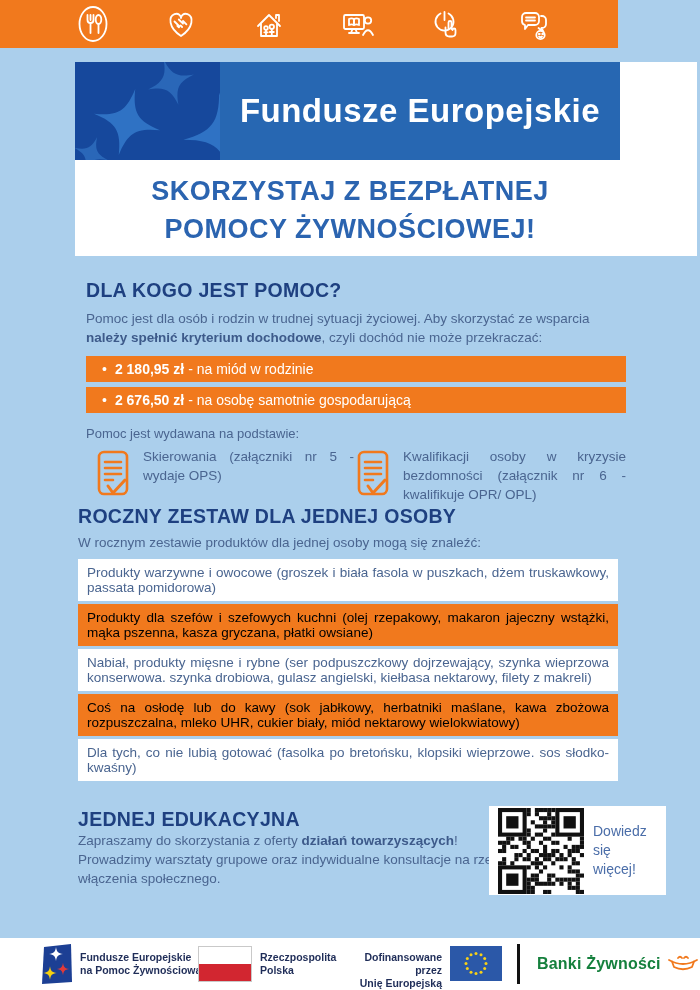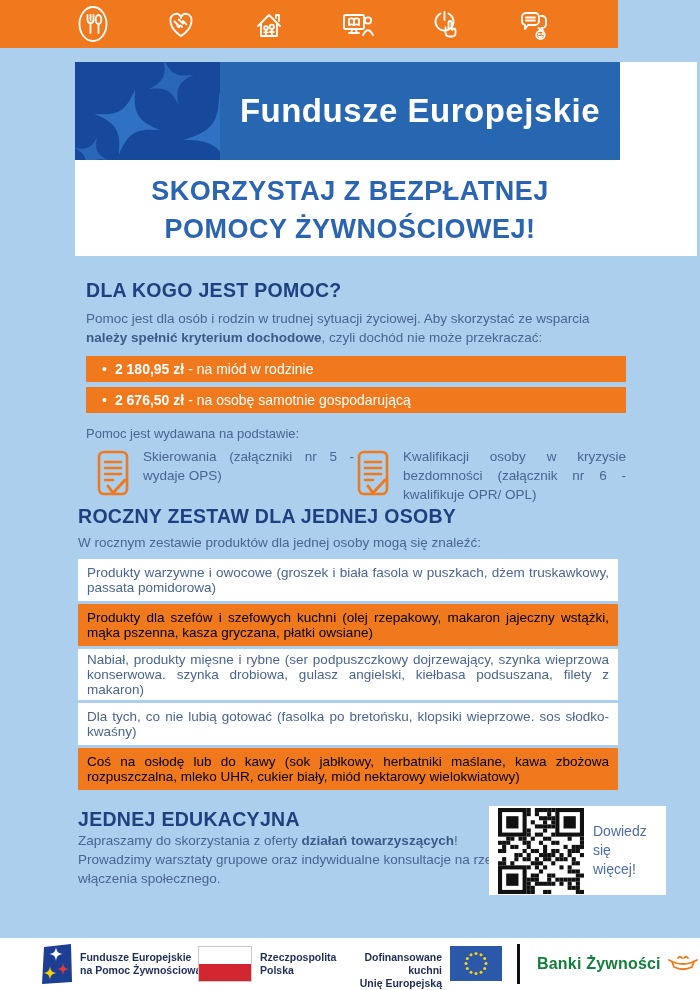--- a/index.html
+++ b/index.html
@@ -240,23 +240,23 @@
     </div>
   </div>
 </div>
 
 <div class="abs yearly-section">
   <h2 class="sec-title">ROCZNY ZESTAW DLA JEDNEJ OSOBY</h2>
   <p class="intro body-text">W rocznym zestawie produktów dla jednej osoby mogą się znaleźć:</p>
   <div class="product-list">
     <div class="product-row">Produkty warzywne i owocowe (groszek i biała fasola w puszkach, dżem truskawkowy, passata pomidorowa)</div>
     <div class="product-row orange">Produkty dla szefów i szefowych kuchni (olej rzepakowy, makaron jajeczny wstążki, mąka pszenna, kasza gryczana, płatki owsiane)</div>
-    <div class="product-row">Nabiał, produkty mięsne i rybne (ser podpuszczkowy dojrzewający, szynka wieprzowa konserwowa. szynka drobiowa, gulasz angielski, kiełbasa podsuszana, filety z makaron)</div>
+    <div class="product-row">Nabiał, produkty mięsne i rybne (ser podpuszczkowy dojrzewający, szynka wieprzowa konserwowa. szynka drobiowa, gulasz angielski, kiełbasa nektarowy, filety z makreli)</div>
+    <div class="product-row orange">Coś na osłodę lub do kawy (sok jabłkowy, herbatniki maślane, kawa zbożowa rozpuszczalna, mleko UHR, cukier biały, miód nektarowy wielokwiatowy)</div>
     <div class="product-row">Dla tych, co nie lubią gotować (fasolka po bretońsku, klopsiki wieprzowe. sos słodko-kwaśny)</div>
-    <div class="product-row orange">Coś na osłodę lub do kawy (sok jabłkowy, herbatniki maślane, kawa zbożowa rozpuszczalna, mleko UHR, cukier biały, miód nektarowy wielokwiatowy)</div>
   </div>
 </div>
 
 <div class="abs education-section">
   <h2 class="sec-title">JEDNEJ EDUKACYJNA</h2>
   <p class="body-text"><span>Zapraszamy do skorzystania z oferty </span><b class="inline-bold">działań towarzyszących</b><span>! Prowadzimy warsztaty grupowe oraz indywidualne konsultacje na rzecz włączenia społecznego.</span></p>
 </div>
 
 <div class="abs qr-box">
   <svg id="qr" width="86" height="86" viewBox="0 0 86 86">
@@ -431,21 +431,21 @@
   <span class="abs pl-flag">
       <div class="w"></div>
       <div class="r"></div>
     </span>
   <span class="abs footer-text" style="left:260px; top:13px;">
     <div>Rzeczpospolita</div>
     <div>Polska</div>
   </span>
 
   <span class="abs footer-text funding-text" style="left:336px; top:13px; width:106px;">
-    <div>Dofinansowane kuchni</div>
+    <div>Dofinansowane przez</div>
     <div>Unię Europejską</div>
   </span>
   <span class="abs" style="left:450px; top:8px;">
     <svg width="52" height="35" viewBox="0 0 52 35">
       <rect width="52" height="35" fill="#2b58a8"></rect>
       <g fill="#f7d117">
         <circle cx="26" cy="7.5" r="1.5"></circle>
           <circle cx="31" cy="8.8" r="1.5"></circle>
           <circle cx="34.7" cy="12.5" r="1.5"></circle>
         <circle cx="36" cy="17.5" r="1.5"></circle>

